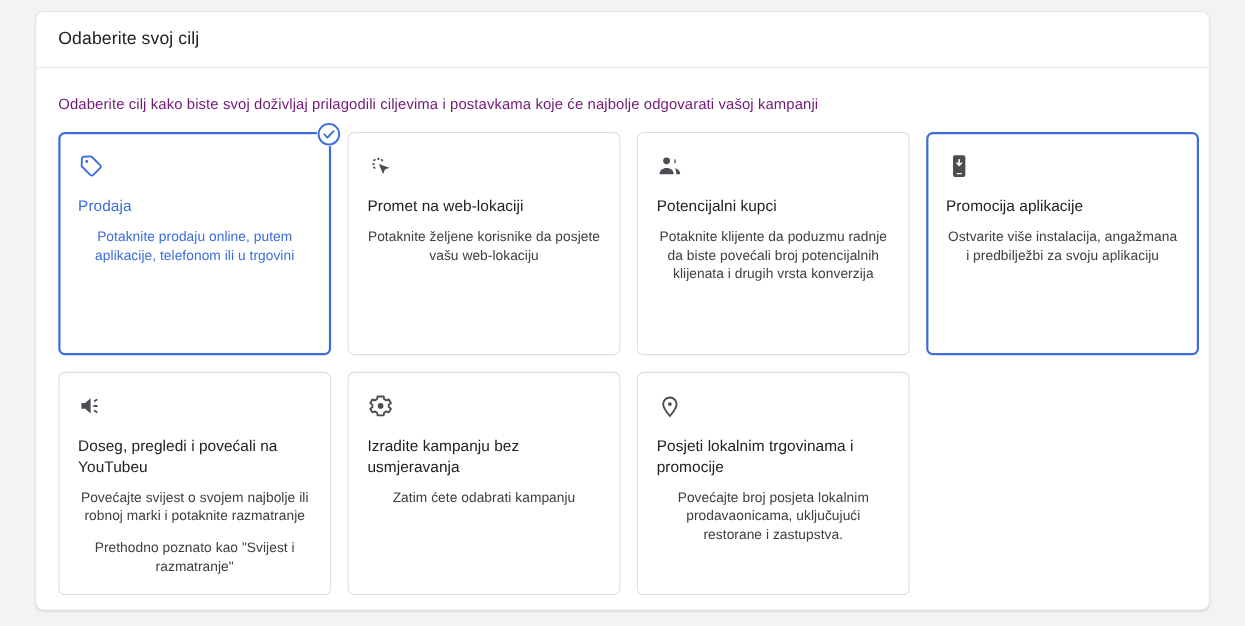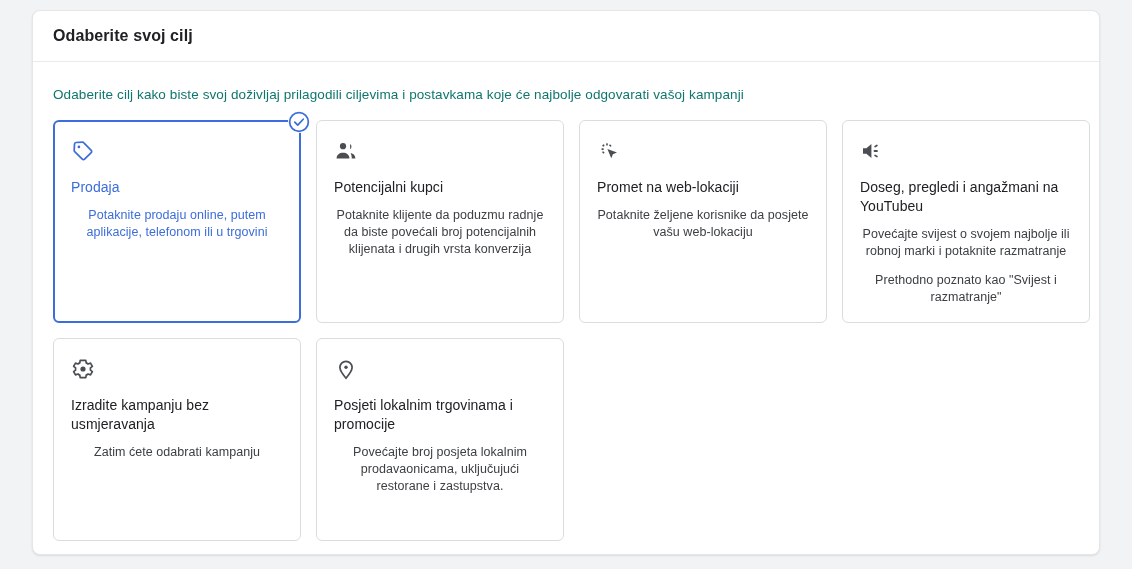--- a/index.html
+++ b/index.html
@@ -33,32 +33,32 @@
     border-bottom: 1px solid #e8eaed;
     display: flex;
     align-items: center;
     padding: 0 20px;
     box-sizing: border-box;
   }
 
   .panel-title {
     font-size: 16px;
     color: #202124;
-    font-weight: 700;
+    font-weight: 400;
     letter-spacing: 0.1px;
   }
 
   .panel-body {
     padding: 25px 20px 0 20px;
     box-sizing: border-box;
   }
 
   .subtitle {
     font-size: 13.5px;
-    color: #0f766e;
+    color: #701a75;
     margin: 0 0 18px 0;
     letter-spacing: 0.1px;
   }
 
   .grid {
     display: grid;
     grid-template-columns: repeat(4, 248px);
     gap: 15px;
   }
 
@@ -154,53 +154,64 @@
           <span class="check-badge">
             <svg viewBox="0 0 24 24" fill="none">
               <circle cx="12" cy="12" r="10.2" fill="#ffffff" stroke="#3c6ddb" stroke-width="1.9"></circle>
               <path d="M7.4 12.2l3.2 3.2 6-6.4" stroke="#3c6ddb" stroke-width="1.9" stroke-linecap="round" stroke-linejoin="round"></path>
             </svg>
           </span>
         </div>
         <div class="goal-card">
           <span class="card-icon">
             <svg viewBox="0 0 24 24" fill="currentColor">
-              <circle cx="9" cy="7.2" r="3.1"></circle>
-              <path d="M2.6 19.4c0-3.6 2.9-5.6 6.4-5.6s6.4 2 6.4 5.6z"></path>
-              <path d="M16.1 5.1a3.1 3.1 0 0 1 0 5.1v-5.1z"></path>
-              <path d="M16.6 13.9c2.9.5 4.8 2.5 4.8 5.5h-3.6c0-2.2-.5-3.9-1.2-5.5z"></path>
-            </svg>
-          </span>
-          <div class="card-title">Potencijalni kupci</div>
-          <p class="card-desc">Potaknite klijente da poduzmu radnje da biste povećali broj potencijalnih klijenata i drugih vrsta konverzija</p>
-        </div>
-        <div class="goal-card">
-          <span class="card-icon">
-            <svg viewBox="0 0 24 24" fill="currentColor">
               <path d="M10.4 10.1 20 13.6l-4.1 1.6-1.6 4.1z"></path>
               <rect x="4.5" y="9.3" width="2.2" height="1.6" rx=".5"></rect>
               <rect x="9.2" y="4.3" width="1.6" height="2.2" rx=".5"></rect>
               <rect x="5.3" y="5.7" width="2.2" height="1.6" rx=".5" transform="rotate(-45 6.4 6.5)"></rect>
               <rect x="12.2" y="5.8" width="2.2" height="1.6" rx=".5" transform="rotate(45 13.3 6.6)"></rect>
               <rect x="5.2" y="12.6" width="2.2" height="1.6" rx=".5" transform="rotate(45 6.3 13.4)"></rect>
             </svg>
           </span>
           <div class="card-title">Promet na web-lokaciji</div>
           <p class="card-desc">Potaknite željene korisnike da posjete vašu web-lokaciju</p>
         </div>
         <div class="goal-card">
           <span class="card-icon">
             <svg viewBox="0 0 24 24" fill="currentColor">
+              <circle cx="9" cy="7.2" r="3.1"></circle>
+              <path d="M2.6 19.4c0-3.6 2.9-5.6 6.4-5.6s6.4 2 6.4 5.6z"></path>
+              <path d="M16.1 5.1a3.1 3.1 0 0 1 0 5.1v-5.1z"></path>
+              <path d="M16.6 13.9c2.9.5 4.8 2.5 4.8 5.5h-3.6c0-2.2-.5-3.9-1.2-5.5z"></path>
+            </svg>
+          </span>
+          <div class="card-title">Potencijalni kupci</div>
+          <p class="card-desc">Potaknite klijente da poduzmu radnje da biste povećali broj potencijalnih klijenata i drugih vrsta konverzija</p>
+        </div>
+        <div class="goal-card outlined">
+          <span class="card-icon">
+            <svg viewBox="0 0 24 24" fill="currentColor">
+              <rect x="6.4" y="2.2" width="11.2" height="19.6" rx="1.8"></rect>
+              <rect x="9.6" y="18.2" width="4.8" height="1.3" rx=".6" fill="#ffffff"></rect>
+              <path d="M12 6.2v5.1m0 0-2.1-2.1M12 11.3l2.1-2.1" stroke="#ffffff" stroke-width="1.5" fill="none" stroke-linecap="round" stroke-linejoin="round"></path>
+            </svg>
+          </span>
+          <div class="card-title">Promocija aplikacije</div>
+          <p class="card-desc">Ostvarite više instalacija, angažmana i predbilježbi za svoju aplikaciju</p>
+        </div>
+        <div class="goal-card">
+          <span class="card-icon">
+            <svg viewBox="0 0 24 24" fill="currentColor">
               <path d="M3 9.3h3.4L11.4 5v14L6.4 14.7H3z"></path>
               <rect x="13.6" y="11.1" width="4.3" height="1.8" rx=".9"></rect>
               <rect x="14" y="6.2" width="3.9" height="1.7" rx=".85" transform="rotate(-33 15.9 7)"></rect>
               <rect x="14" y="16.1" width="3.9" height="1.7" rx=".85" transform="rotate(33 15.9 17)"></rect>
             </svg>
           </span>
-          <div class="card-title">Doseg, pregledi i angažmani na YouTubeu</div>
+          <div class="card-title">Doseg, pregledi i povećali na YouTubeu</div>
           <p class="card-desc">Povećajte svijest o svojem najbolje ili robnoj marki i potaknite razmatranje</p>
           <p class="card-desc">Prethodno poznato kao "Svijest i razmatranje"</p>
         </div>
         <div class="goal-card">
           <span class="card-icon">
             <svg viewBox="0 0 24 24" fill="none" stroke="currentColor" stroke-width="1.7" stroke-linejoin="round">
               <path d="M19.4 13.1a7.6 7.6 0 0 0 0-2.2l2-1.5-1.9-3.3-2.4.9a7.6 7.6 0 0 0-1.9-1.1l-.4-2.5H9.2l-.4 2.5a7.6 7.6 0 0 0-1.9 1.1l-2.4-.9L2.6 9.4l2 1.5a7.6 7.6 0 0 0 0 2.2l-2 1.5 1.9 3.3 2.4-.9a7.6 7.6 0 0 0 1.9 1.1l.4 2.5h5.6l.4-2.5a7.6 7.6 0 0 0 1.9-1.1l2.4.9 1.9-3.3z"></path>
               <circle cx="12" cy="12" r="2.6" fill="currentColor" stroke="none"></circle>
             </svg>
           </span>

